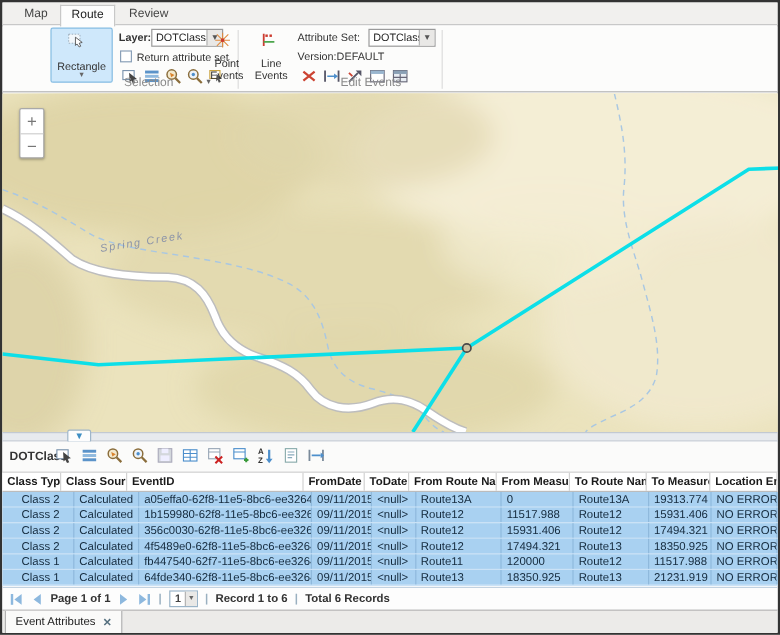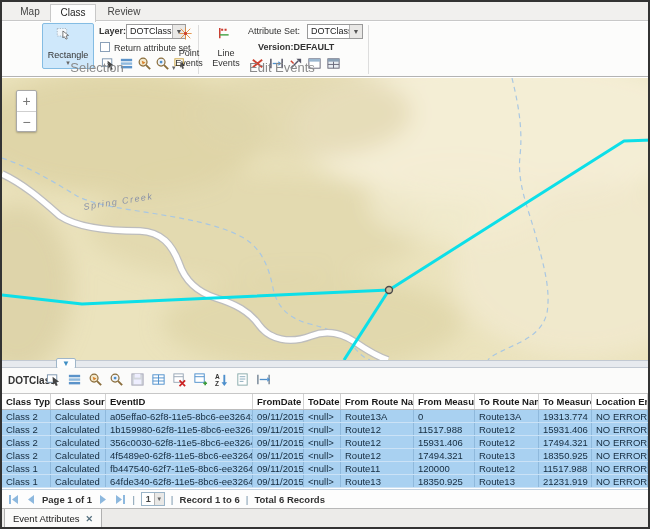--- a/index.html
+++ b/index.html
@@ -12,21 +12,21 @@
   }
   .abs { position:absolute; }
 
   
   #tabstrip { top:0; left:0; right:0; height:19px; background:#f1f0ee; border-bottom:1px solid #c8c8c8; }
   .rtab { position:absolute; top:2px; height:17px; line-height:16px; text-align:center; color:#444; font-size:10px; cursor:default; }
   .rtab.active { background:#fdfdfd; border:1px solid #c8c8c8; border-bottom:none; height:18px; z-index:2; color:#222; }
 
   
   #ribbon { top:20px; left:0; right:0; height:55px; background:#fcfcfb; border-bottom:1px solid #b3b3b3; }
-  .grouplabel { position:absolute; bottom:1px; font-size:13px; color:#8a8a8a; text-align:center; }
+  .grouplabel { position:absolute; bottom:1px; font-size:10px; color:#8a8a8a; text-align:center;margin-left:27px; }
   .vsep { position:absolute; top:3px; bottom:2px; width:1px; background:#dddddd; }
   .bigbtn { position:absolute; top:1px; height:46px; text-align:center; font-size:9px; color:#333; border:1px solid transparent; border-radius:2px; }
   .bigbtn.hl { background:#cfe8fb; border:1px solid #84bce3; }
   .bigbtn .caret { font-size:7px; color:#666; line-height:5px; display:block; }
   .fieldlabel { font-size:9px; color:#333; }
   .combo { position:absolute; height:15px; background:#fff; border:1px solid #9a9a9a; font-size:9px; line-height:13px; padding-left:3px; color:#222; }
   .combo .arrow { position:absolute; right:0; top:0; bottom:0; width:13px; background:#e9e8e6; border-left:1px solid #b5b5b5; color:#555; font-size:7px; text-align:center; line-height:13px; }
   .cbx { position:absolute; width:10px; height:10px; background:#fff; border:1px solid #8aa0b8; }
   .iconrow { position:absolute; display:flex; gap:3px; align-items:center; }
   .icn { width:15px; height:15px; display:inline-block; }
@@ -45,41 +45,41 @@
   
   #panel-toolbar { top:366px; left:0; right:0; height:25px; background:#fbfbfa; }
   #panel-title { position:absolute; left:6px; top:7px; font-weight:bold; font-size:10px; color:#333; }
   #panel-toolbar .iconrow { left:44px; top:4px; gap:5px; }
   #panel-toolbar .icn { width:16px; height:16px; }
 
   
   #grid { top:391px; left:0; right:0; height:96px; background:#fff; border-top:1px solid #c7c7c7; }
   .thead { display:flex; height:16px; background:#fff; border-bottom:1px solid #bcbcbc; }
   .th { font-weight:bold; font-size:9.5px; color:#1a1a1a; padding:2px 0 0 4px; border-right:1px solid #d2d2d2; overflow:hidden; white-space:nowrap; }
-  .tr { display:flex; height:13px; background:#a9d1f1; border-bottom:1px solid #cbe2f6; }
+  .tr { display:flex; height:13px; background:#a9d1f1; border-bottom:1px solid #cbe2f6;padding-left:12px; }
   .td { font-size:9.5px; color:#142a3d; padding:1px 0 0 4px; border-right:1px solid #8fb9dc; overflow:hidden; white-space:nowrap; }
 
   
   #pager { top:487px; left:0; right:0; height:19px; background:#fdfdfd; border-top:1px solid #c3d2e0; display:flex; align-items:center; gap:6px; padding-left:6px; font-size:9.5px; color:#333;font-weight:bold; }
   .pgicn svg { display:block; }
   .pgsep { color:#9ab0c0; }
   #page-combo { position:relative; width:24px; height:14px; background:#fff; border:1px solid #9ab4c8; font-size:9px; line-height:12px; padding-left:4px; color:#444; }
   #page-combo .arrow { position:absolute; right:0; top:0; bottom:0; width:10px; background:#e9e8e6; border-left:1px solid #b5b5b5; color:#666; font-size:6px; text-align:center; line-height:12px; }
 
   
   #bottombar { top:506px; left:0; right:0; height:21px; background:#ecebe9; border-top:1px solid #b8b8b8; }
   #event-attr-tab { position:absolute; left:2px; top:0; height:20px; background:#fafaf9; border:1px solid #b0b0b0; border-top:none; display:flex; align-items:center; gap:6px; padding:0 8px; font-size:9.5px; color:#222; }
   #event-attr-tab .close { color:#55707f; font-size:9px; font-weight:bold; }
 </style>
 </head>
 <body>
 
 <div class="abs" id="tabstrip">
   <div class="rtab" style="left:8px;width:40px;">Map</div>
-  <div class="rtab active" style="left:48px;width:46px;">Class</div>
+  <div class="rtab active" style="left:48px;width:46px;">Route</div>
   <div class="rtab" style="left:96px;width:52px;">Review</div>
 </div>
 
 <div class="abs" id="ribbon">
 
   <div class="bigbtn" style="left:2px;width:36px;margin-left:44px;">
     <span class="icn" style="width:24px;height:22px;margin-top:2px;">
       <svg viewBox="0 0 24 22" width="24" height="22">
         <rect x="2" y="2" width="13" height="10" fill="#bcd8ee" stroke="#6899c0"></rect>
         <polygon points="9,4 20,13 15,14 18,19 15,21 12,15 9,18" fill="#fff" stroke="#333" stroke-width="1"></polygon>
@@ -174,21 +174,21 @@
       </svg>
     </span>
     <span>Point Events</span>
   </div>
 
   <span class="abs fieldlabel" style="left:246px;top:4px;">Attribute Set:</span>
   <div class="combo" style="left:305px;top:2px;width:56px;">
     <span>DOTClass</span>
     <span class="arrow">▼</span>
   </div>
-  <span class="abs fieldlabel" style="left:256px;top:20px;font-weight:bold;">Version:DEFAULT</span>
+  <span class="abs fieldlabel" style="left:246px;top:20px;">Version:DEFAULT</span>
 
   <div class="iconrow" style="left:248px;top:34px;gap:4px;">
       <span class="icn">
         <svg viewBox="0 0 16 16">
           <path d="M3,4 L13,12 M13,4 L3,12" stroke="#cc4433" stroke-width="2"></path>
         </svg>
       </span>
       <span class="icn">
         <svg viewBox="0 0 16 16">
           <line x1="2" y1="3" x2="2" y2="13" stroke="#556" stroke-width="1.6"></line>

